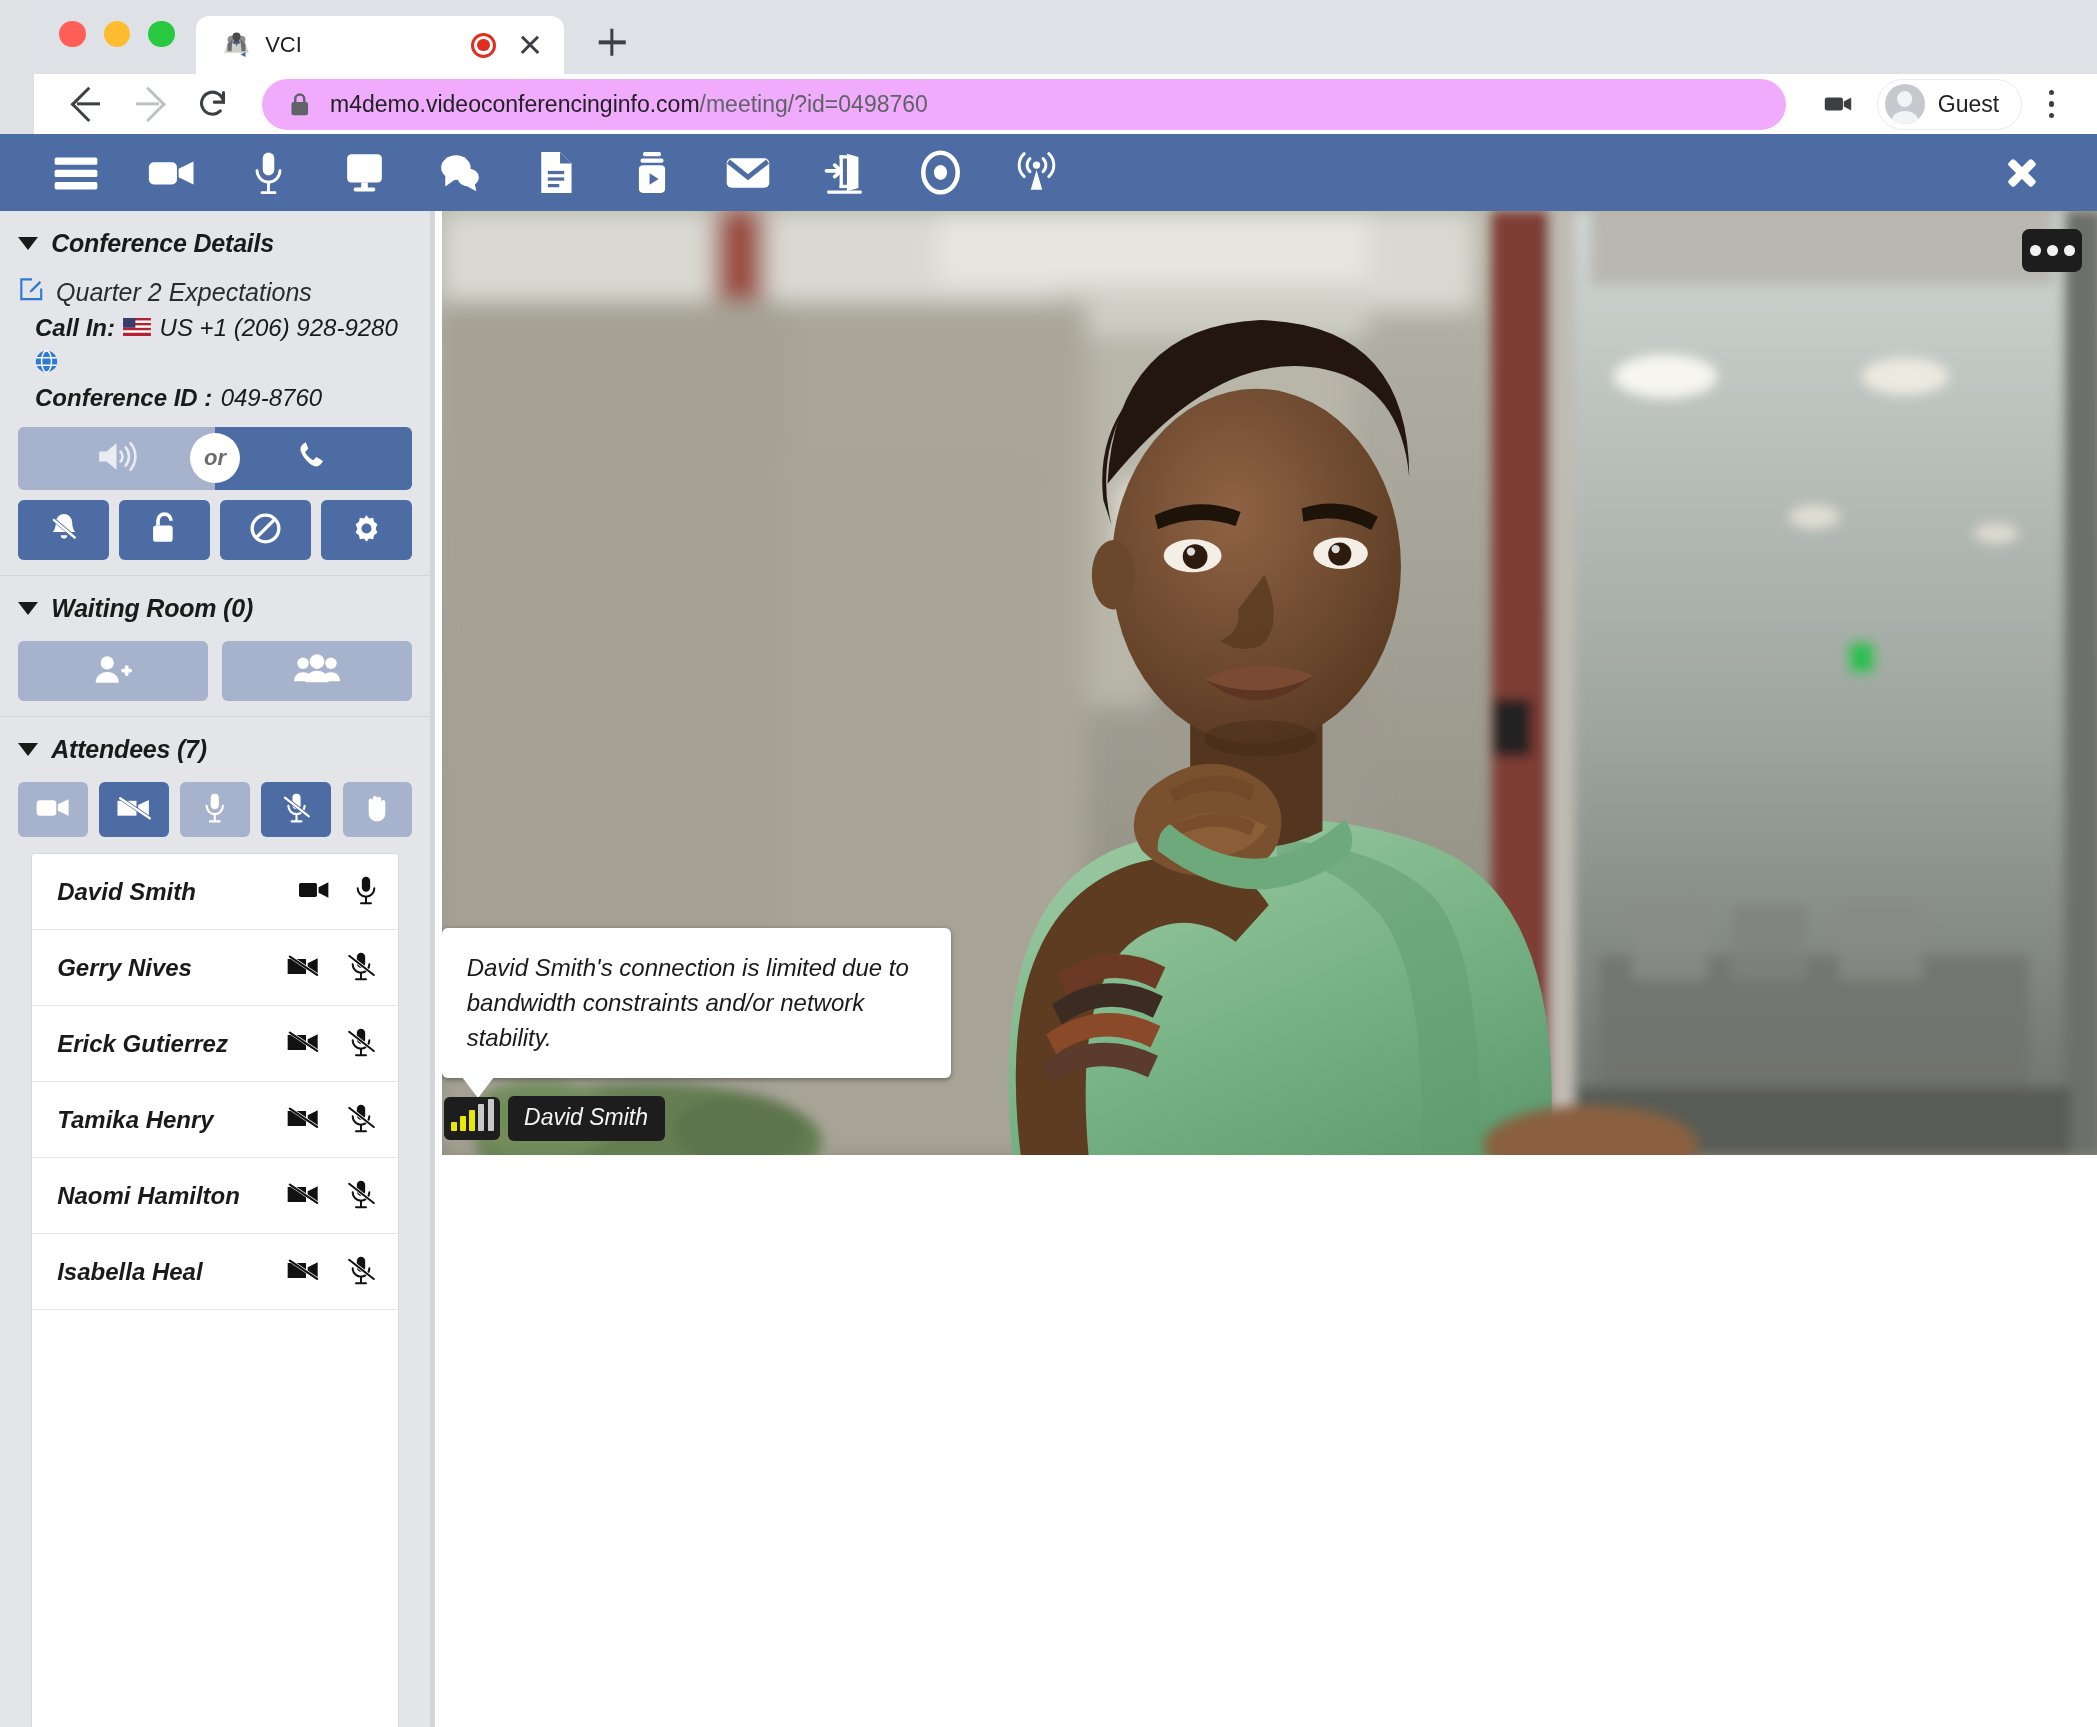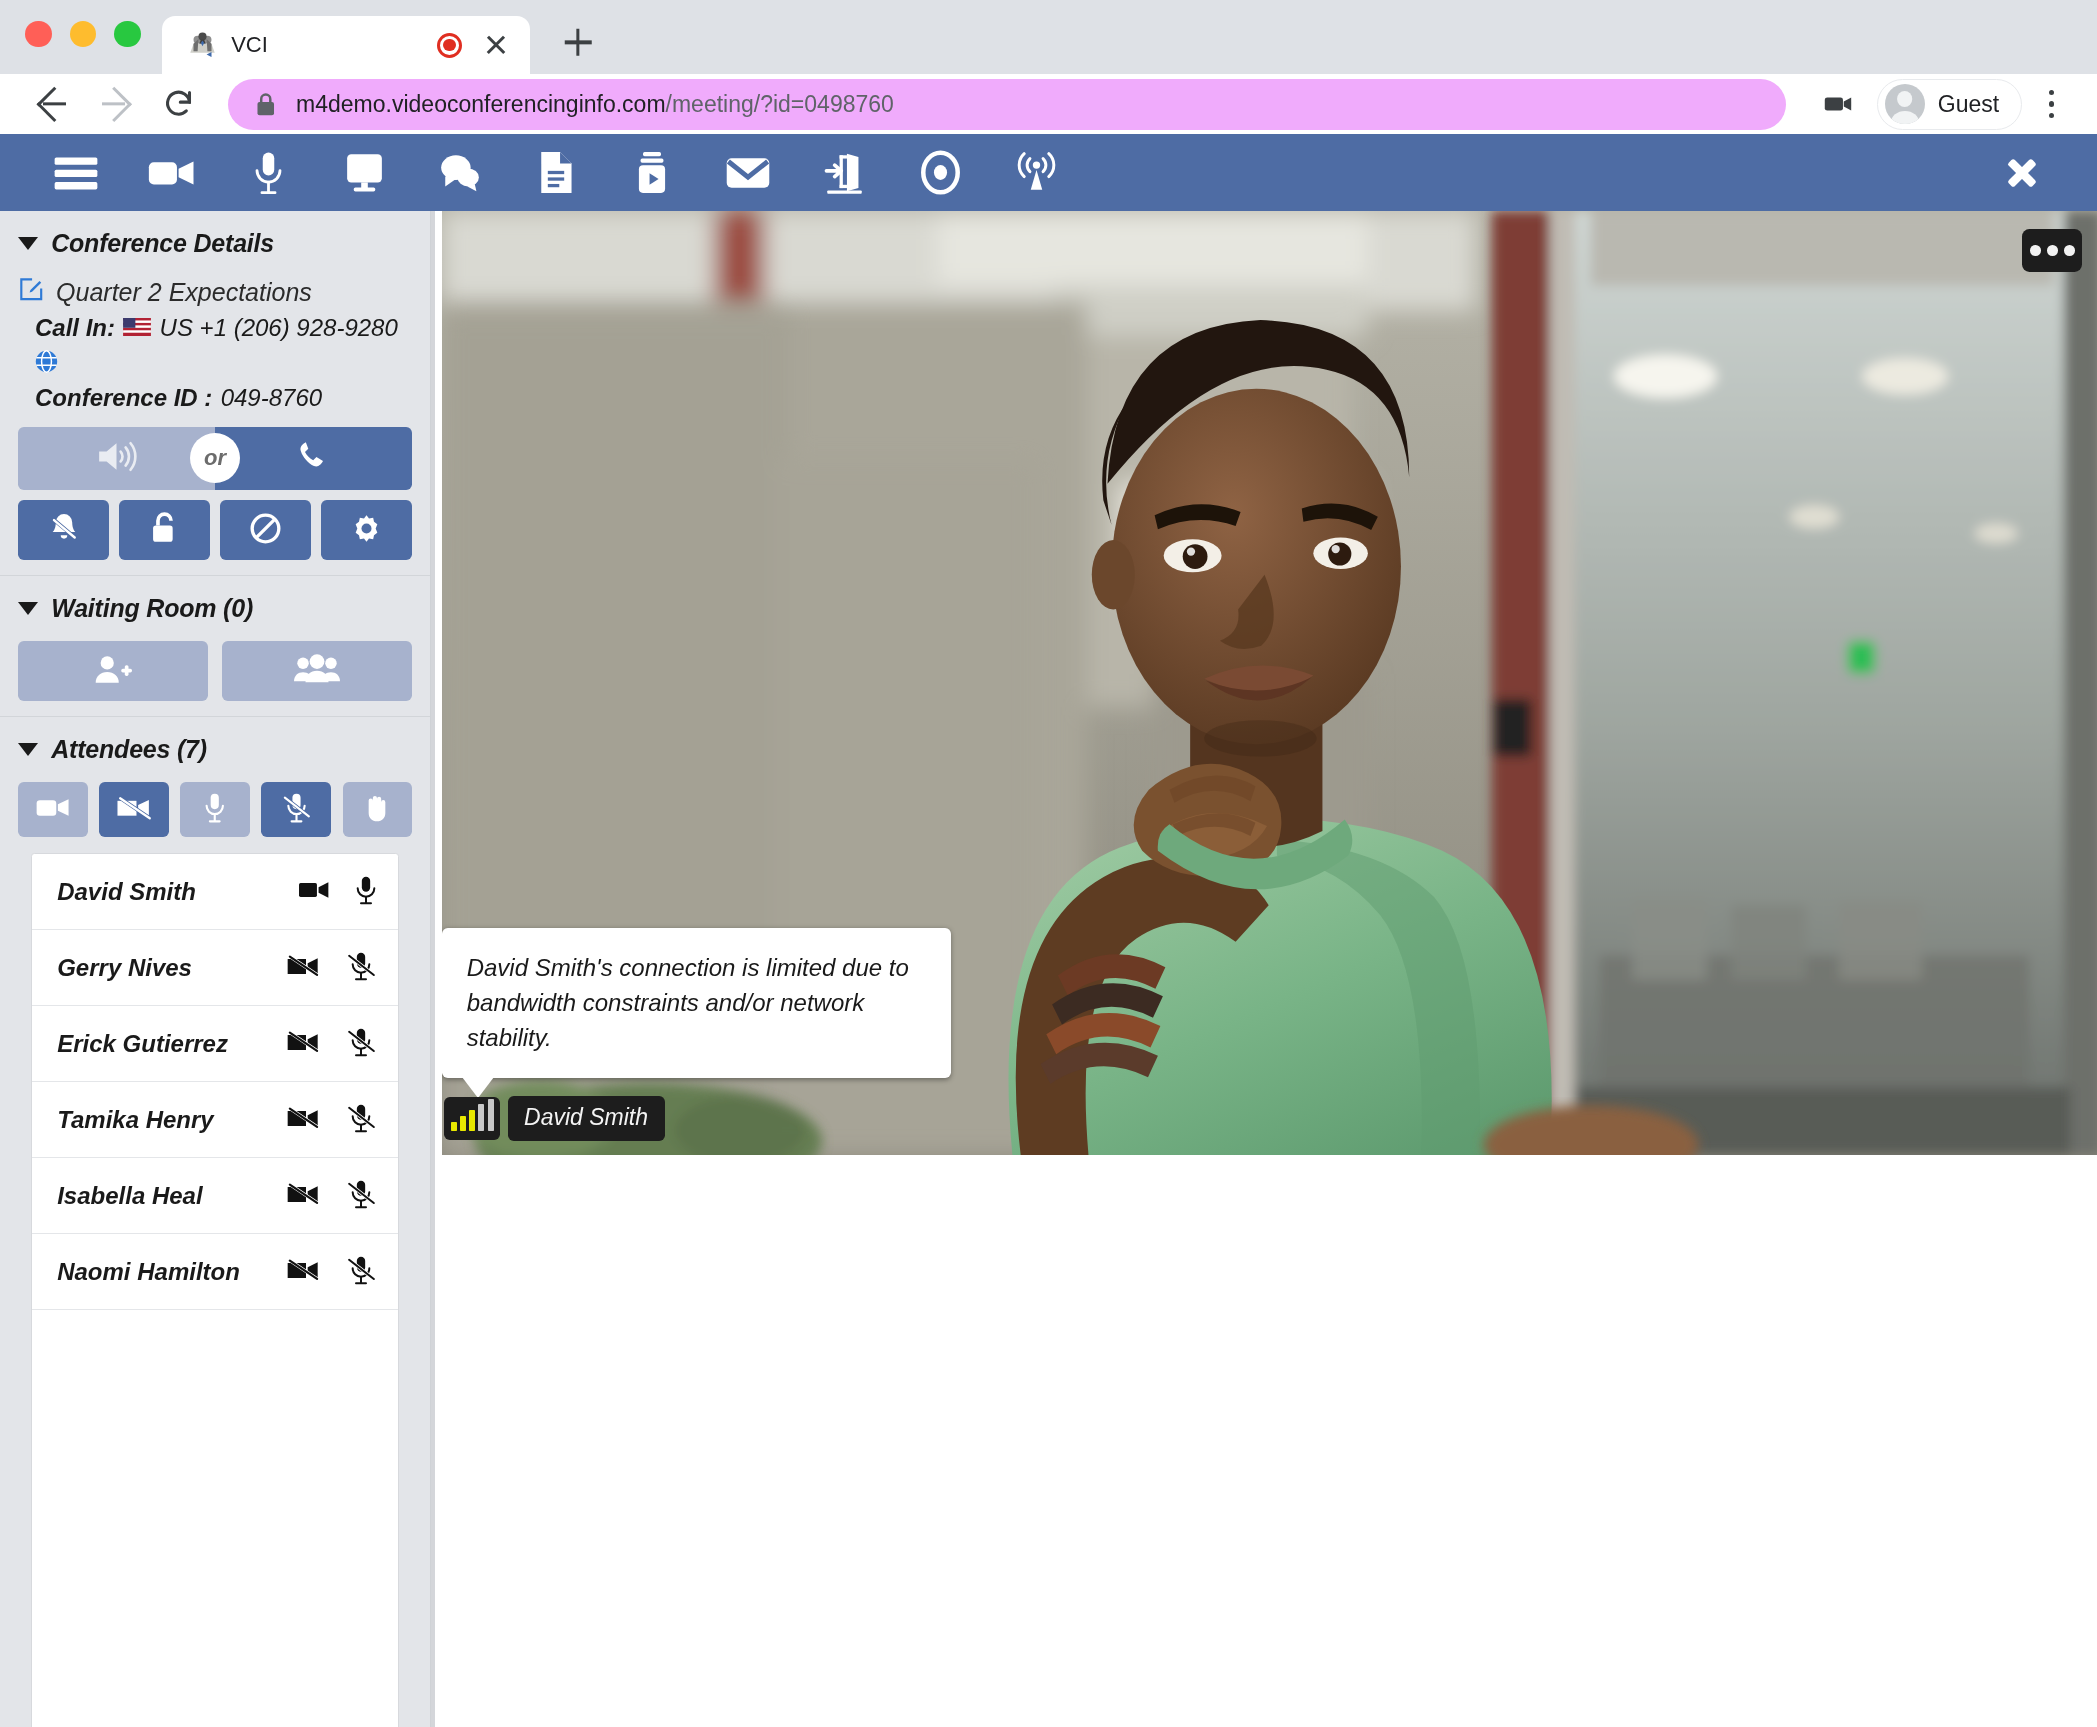--- a/index.html
+++ b/index.html
@@ -5,21 +5,21 @@
   * { box-sizing: border-box; }
   html, body { margin:0; padding:0; }
   body {
     width: 2098px; height: 1728px;
     font-family: "Liberation Sans", sans-serif;
     background: #ffffff;
     overflow: hidden;
   }
 
   
-  .browser { width:2098px; height:1728px; position:relative; background:#dfe1e5; }
+  .browser { width:2098px; height:1728px; position:relative; background:#dfe1e5;padding-left:34px; }
 
   .tabstrip {
     height: 74px; background:#dee1e6; position:relative;
     display:flex; align-items:flex-end; padding-left:25px;
   }
   .traffic { display:flex; gap:18px; align-items:center; padding-bottom:27px; padding-right:21.5px; }
   .dot { width:26.5px; height:26.5px; border-radius:50%; }
   .dot.red{background:#ff5f57;} .dot.yellow{background:#febc2e;} .dot.green{background:#28c840;}
 
   .tab {
@@ -631,39 +631,39 @@
                   <span><svg width="30" height="30" viewBox="0 0 36 36" fill="none" stroke="#111" stroke-width="2.4">
                       <rect x="13" y="2" width="10" height="18" rx="5" fill="#111" stroke="none"></rect>
                       <path d="M8 16a10 10 0 0 0 20 0" stroke-linecap="round"></path>
                       <path d="M18 26v7M12 34h12" stroke-linecap="round"></path>
                       <rect x="-3" y="15" width="42" height="4.2" rx="2" transform="rotate(38 18 18)" fill="#fff" stroke="none"></rect>
                       <rect x="-2" y="15.9" width="40" height="2.4" rx="1.2" transform="rotate(38 18 18)" fill="#111" stroke="none"></rect>
                     </svg></span>
                 </div>
               </div>
               <div class="att-row">
-                <div class="att-name">Isabella Heal</div>
+                <div class="att-name">Naomi Hamilton</div>
                 <div class="att-icons">
                   <span><svg width="35" height="25" viewBox="0 0 42 30" fill="#111">
                       <path d="M2 6h22v18H2z"></path>
                       <path d="M26 11l12-6v19l-12-6z"></path>
                       <rect x="-1" y="12" width="44" height="4" rx="2" transform="rotate(34 21 14)" fill="#fff"></rect>
                       <rect x="0" y="12.8" width="42" height="2.6" rx="1.3" transform="rotate(34 21 14)" fill="#111"></rect>
                     </svg></span>
                   <span><svg width="30" height="30" viewBox="0 0 36 36" fill="none" stroke="#111" stroke-width="2.4">
                       <rect x="13" y="2" width="10" height="18" rx="5" fill="#111" stroke="none"></rect>
                       <path d="M8 16a10 10 0 0 0 20 0" stroke-linecap="round"></path>
                       <path d="M18 26v7M12 34h12" stroke-linecap="round"></path>
                       <rect x="-3" y="15" width="42" height="4.2" rx="2" transform="rotate(38 18 18)" fill="#fff" stroke="none"></rect>
                       <rect x="-2" y="15.9" width="40" height="2.4" rx="1.2" transform="rotate(38 18 18)" fill="#111" stroke="none"></rect>
                     </svg></span>
                 </div>
               </div>
               <div class="att-row">
-                <div class="att-name">Naomi Hamilton</div>
+                <div class="att-name">Isabella Heal</div>
                 <div class="att-icons">
                   <span><svg width="35" height="25" viewBox="0 0 42 30" fill="#111">
                       <path d="M2 6h22v18H2z"></path>
                       <path d="M26 11l12-6v19l-12-6z"></path>
                       <rect x="-1" y="12" width="44" height="4" rx="2" transform="rotate(34 21 14)" fill="#fff"></rect>
                       <rect x="0" y="12.8" width="42" height="2.6" rx="1.3" transform="rotate(34 21 14)" fill="#111"></rect>
                     </svg></span>
                   <span><svg width="30" height="30" viewBox="0 0 36 36" fill="none" stroke="#111" stroke-width="2.4">
                       <rect x="13" y="2" width="10" height="18" rx="5" fill="#111" stroke="none"></rect>
                       <path d="M8 16a10 10 0 0 0 20 0" stroke-linecap="round"></path>

